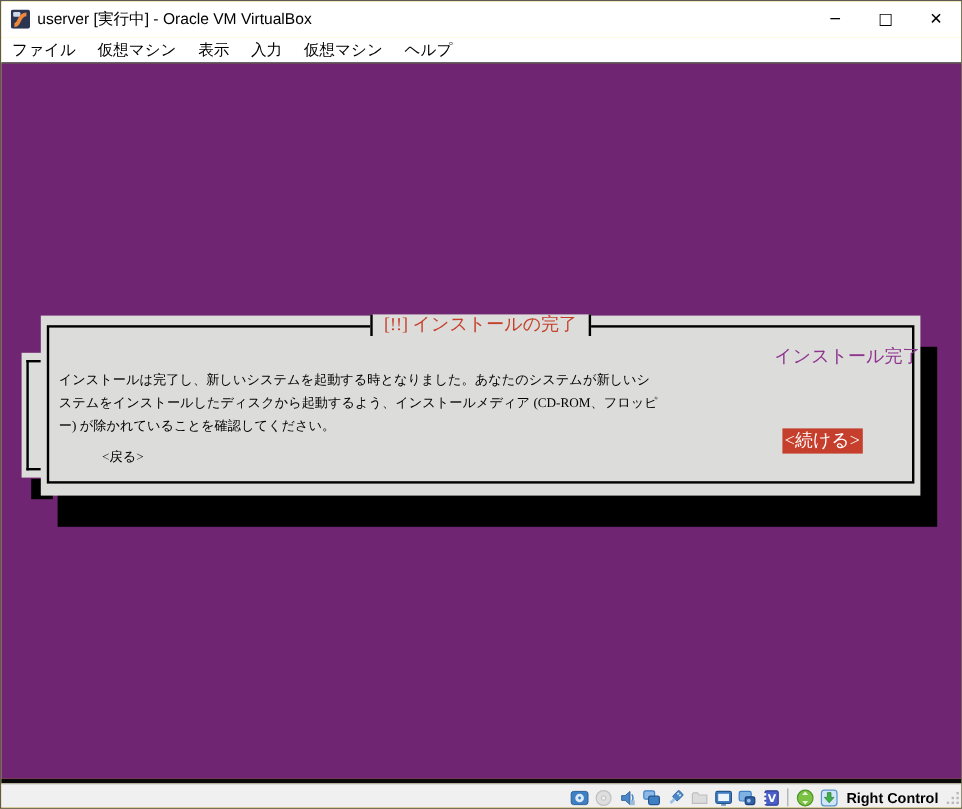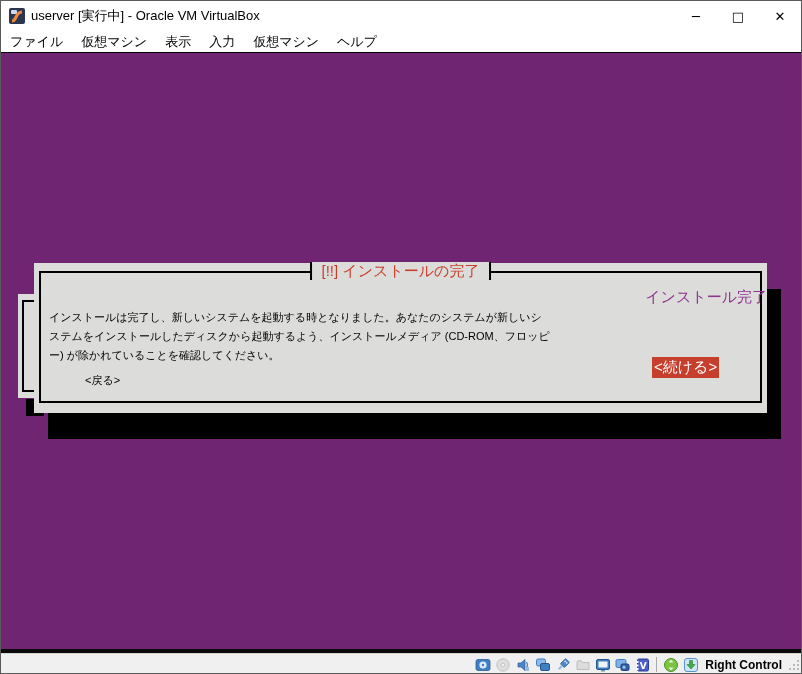--- a/index.html
+++ b/index.html
@@ -28,21 +28,21 @@
   .menubar {
     position:absolute; left:0; top:30px; width:100%; height:22px;
     background:#ffffff; display:flex; align-items:center; border-bottom:1px solid #000000;
   }
   .menu-item { font-size:13px; color:#000; padding:0 9px; white-space:nowrap; }
 
   
   .vm-screen {
     position:absolute; left:0; top:52px; width:802px; height:596px;
     background:#702573; overflow:hidden;
-    font-family:Liberation Sans, sans-serif;
+    font-family:Liberation Serif, serif;
   }
 
   
   .bg-dialog {
     position:absolute; left:17px; top:241px; width:40px; height:104px;
     background:#dcdcda;
   }
   .bg-dialog .bg-border {
     position:absolute; left:4px; top:6px; bottom:6px; width:12px;
     border-left:2px solid #000; border-top:2px solid #000; border-bottom:2px solid #000;

